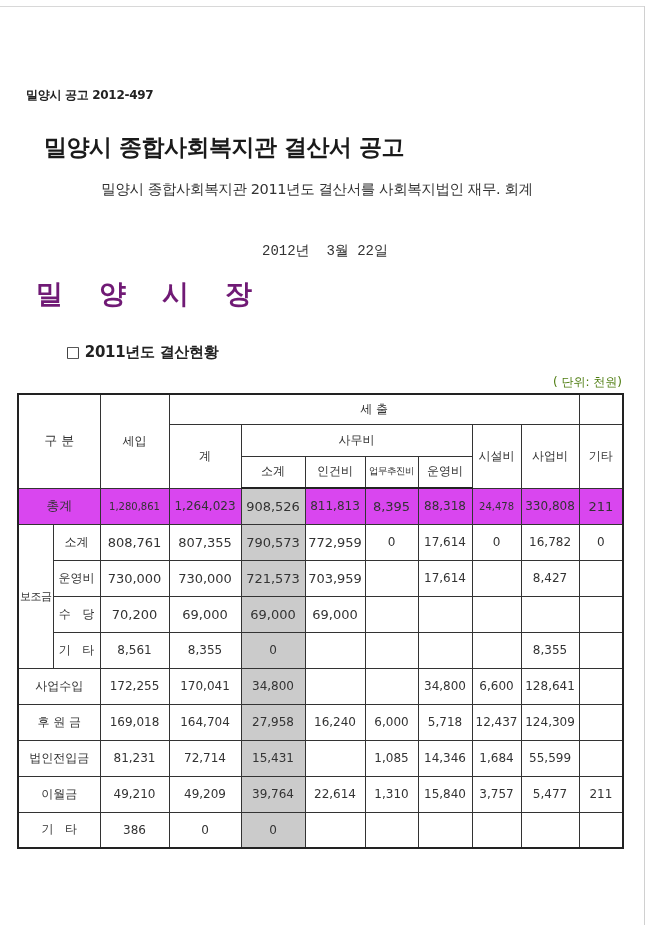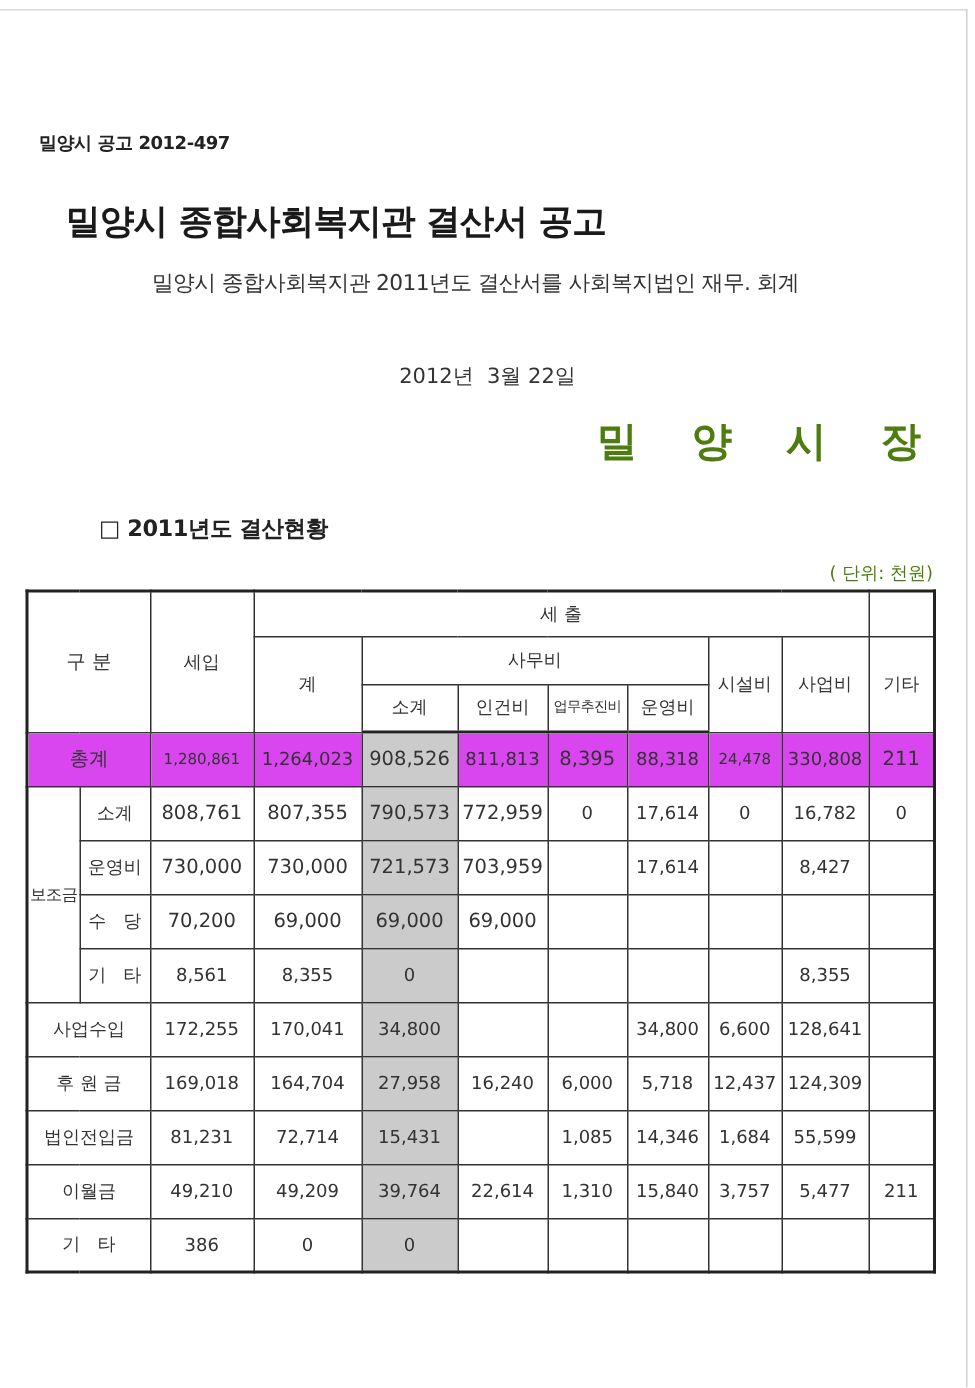--- a/index.html
+++ b/index.html
@@ -6,22 +6,22 @@
   body {
     width: 650px; height: 925px; position: relative; overflow: hidden;
     background: #ffffff; color: #222;
     font-family: "DejaVu Sans", "Liberation Sans", sans-serif;
   }
   .page-edge-top { position: absolute; left: 0; top: 6px; width: 644px; height: 1px; background: #d8d8d8; }
   .page-edge-right { position: absolute; left: 644px; top: 6px; width: 1px; height: 919px; background: #d0d0d0; }
   .notice-no { position: absolute; left: 26px; top: 87px; font-size: 12px; font-weight: bold; color: #222; letter-spacing: -0.3px; }
   .title { position: absolute; left: 0; width: 650px; top: 132px; text-align: left; font-size: 23px; font-weight: bold; color: #1a1a1a; letter-spacing: -0.5px; padding-left: 44px; }
   .body-text { position: absolute; left: 0; width: 634px; top: 178px; text-align: center; font-size: 14.5px; line-height: 22px; color: #333; letter-spacing: -0.4px; }
-  .date { position: absolute; left: 0; width: 650px; top: 242px; text-align: center; font-size: 14px; color: #333; }
-  .mayor { position: absolute; left: 0; width: 650px; top: 276px; text-align: right; font-size: 27px; font-weight: bold; color: #4d7c0f; letter-spacing: 36px; text-indent: 36px; }
+  .date { position: absolute; left: 0; width: 650px; top: 242px; text-align: center; font-size: 14px; color: #333; font-family: Liberation Mono, monospace; }
+  .mayor { position: absolute; left: 0; width: 650px; top: 276px; text-align: left; font-size: 27px; font-weight: bold; color: #701a75; letter-spacing: 36px; text-indent: 36px; }
   .section-heading { position: absolute; left: 18px; top: 343px; font-size: 15px; font-weight: bold; color: #222; letter-spacing: -0.3px; margin-left: 48px; }
   .unit { position: absolute; right: 28px; top: 374px; font-size: 12px; color: #4d7c0f; margin-left: 40px; }
 
   table.budget {
     position: absolute; left: 17px; top: 393px;
     width: 605px; border-collapse: collapse; table-layout: fixed;
     border: 2px solid #222; font-size: 12px; color: #333;
   }
   table.budget td, table.budget th {
     border: 1px solid #333; text-align: center; vertical-align: middle;

